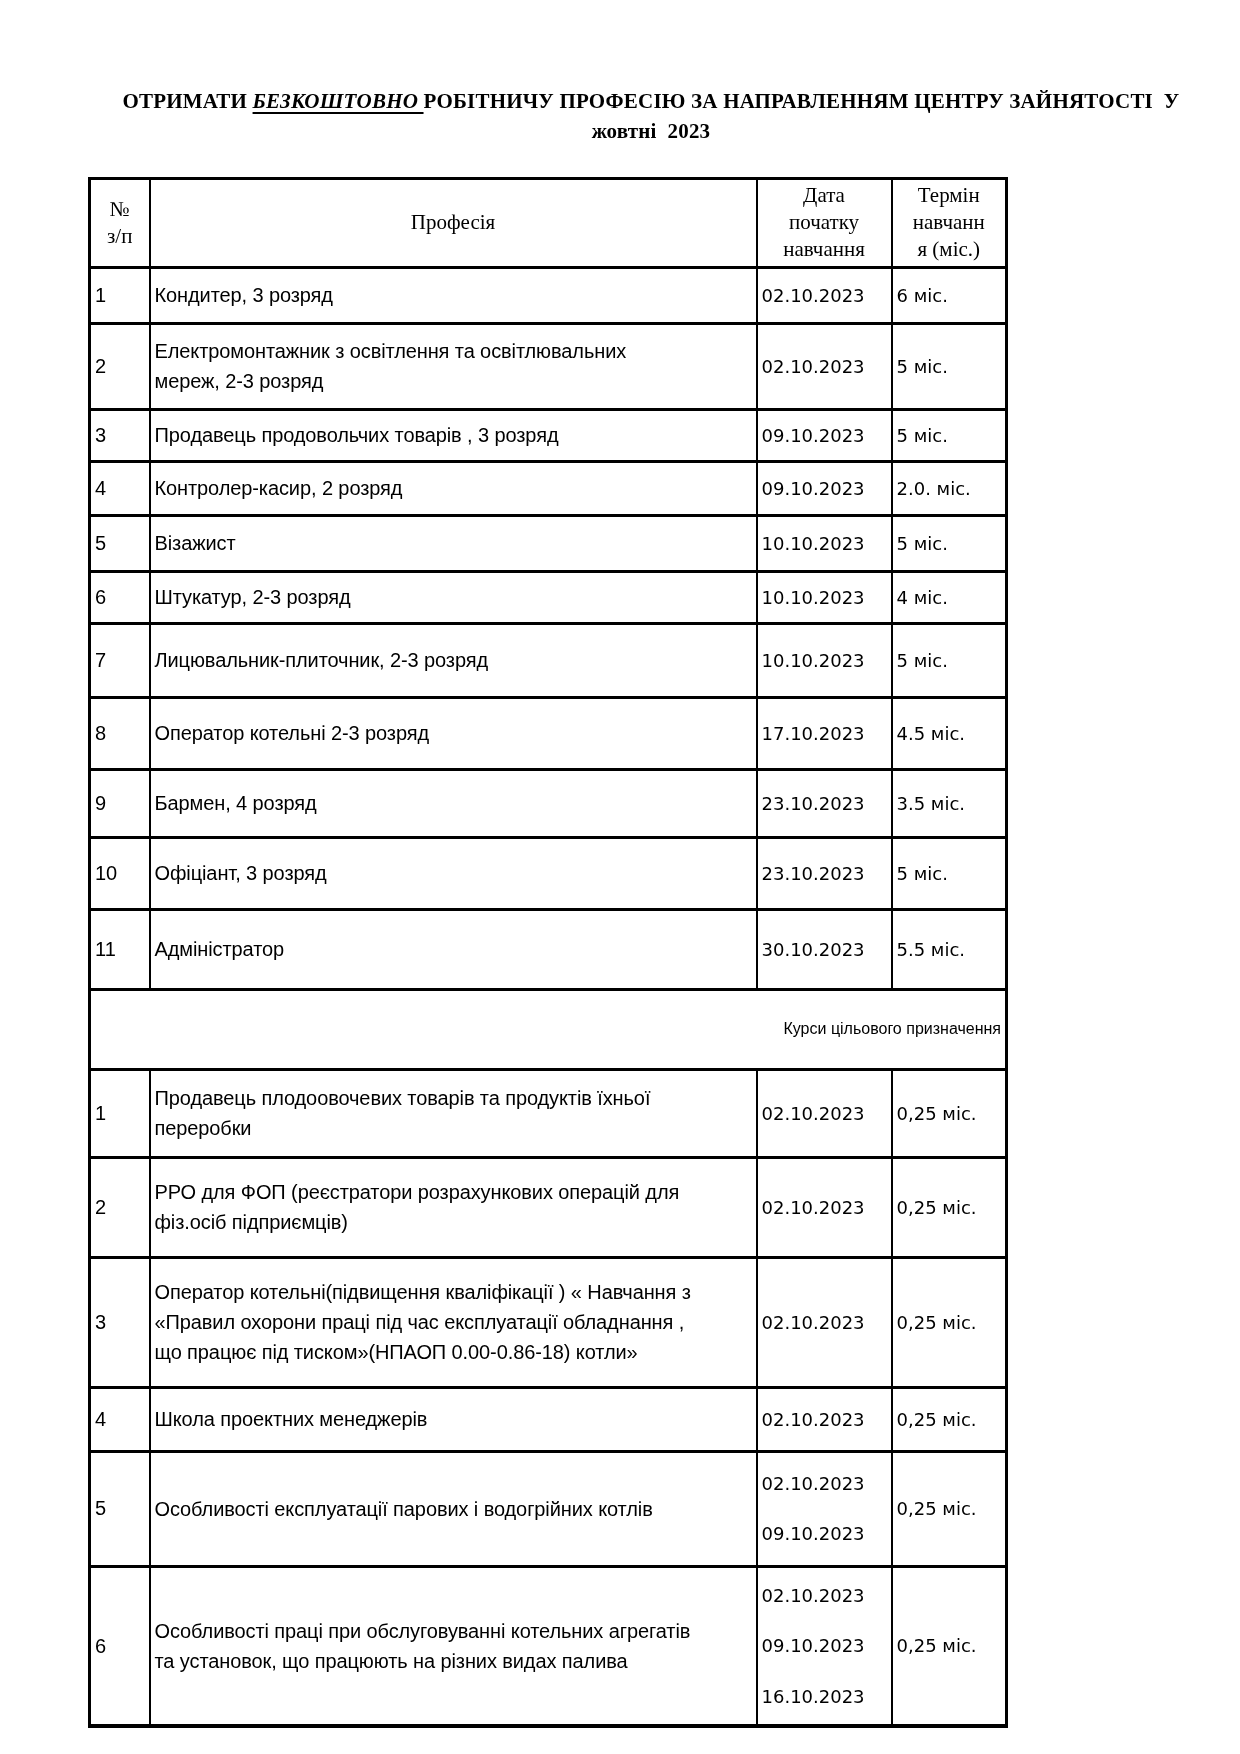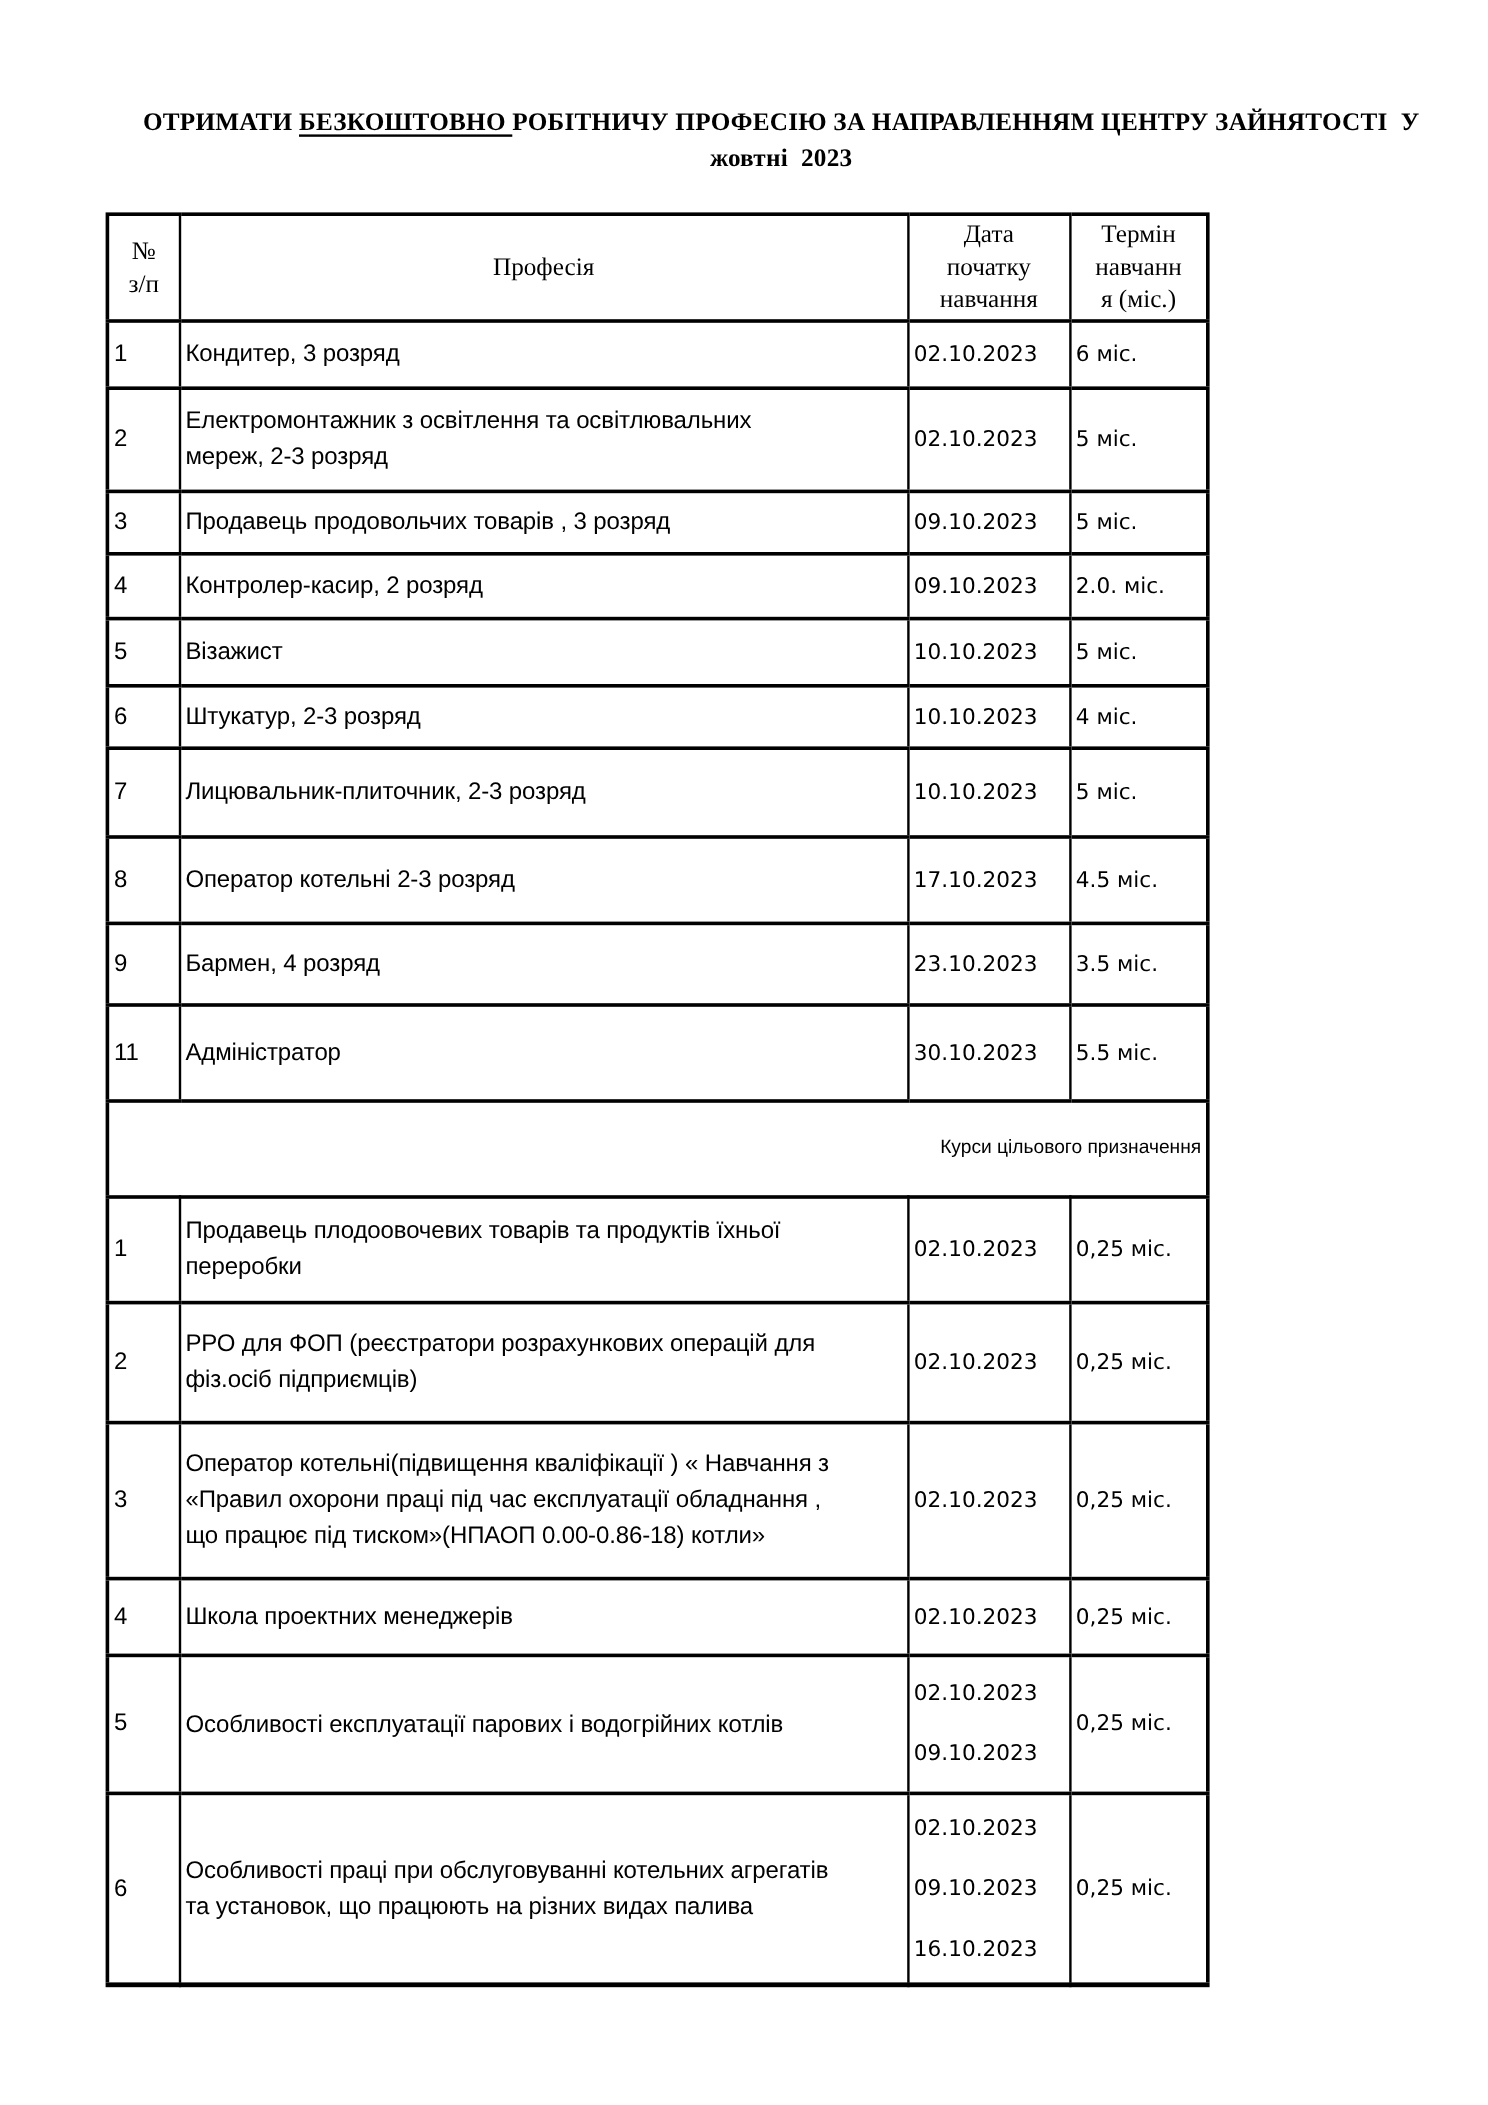--- a/index.html
+++ b/index.html
@@ -18,20 +18,21 @@
     font-family:"Liberation Serif", serif;
     font-weight:bold;
     font-size:21px;
     line-height:1.45;
     letter-spacing:0.2px;
   }
   .underlined {
     text-decoration:underline;
     text-decoration-thickness:2px;
     text-underline-offset:4px;
+    font-style:italic;
   }
 
   
   table.courses {
     border-collapse:collapse;
     table-layout:fixed;
     width:917px;
     margin:30px 0 0 88px;
     border:3px solid #000;
     border-bottom-width:4px;
@@ -159,20 +160,26 @@
         <td class="prof">Оператор котельні 2-3 розряд</td>
         <td class="date">17.10.2023</td>
         <td class="term">4.5 міс.</td>
       </tr>
       <tr style="height:68px">
         <td class="num">9</td>
         <td class="prof">Бармен, 4 розряд</td>
         <td class="date">23.10.2023</td>
         <td class="term">3.5 міс.</td>
       </tr>
+      <tr style="height:72px">
+        <td class="num">10</td>
+        <td class="prof">Офіціант, 3 розряд</td>
+        <td class="date">23.10.2023</td>
+        <td class="term">5 міс.</td>
+      </tr>
       <tr style="height:80px">
         <td class="num">11</td>
         <td class="prof">Адміністратор</td>
         <td class="date">30.10.2023</td>
         <td class="term">5.5 міс.</td>
       </tr>
 
       <tr style="height:80px">
         <td class="section-title" colspan="4">Курси цільового призначення</td>
       </tr>

